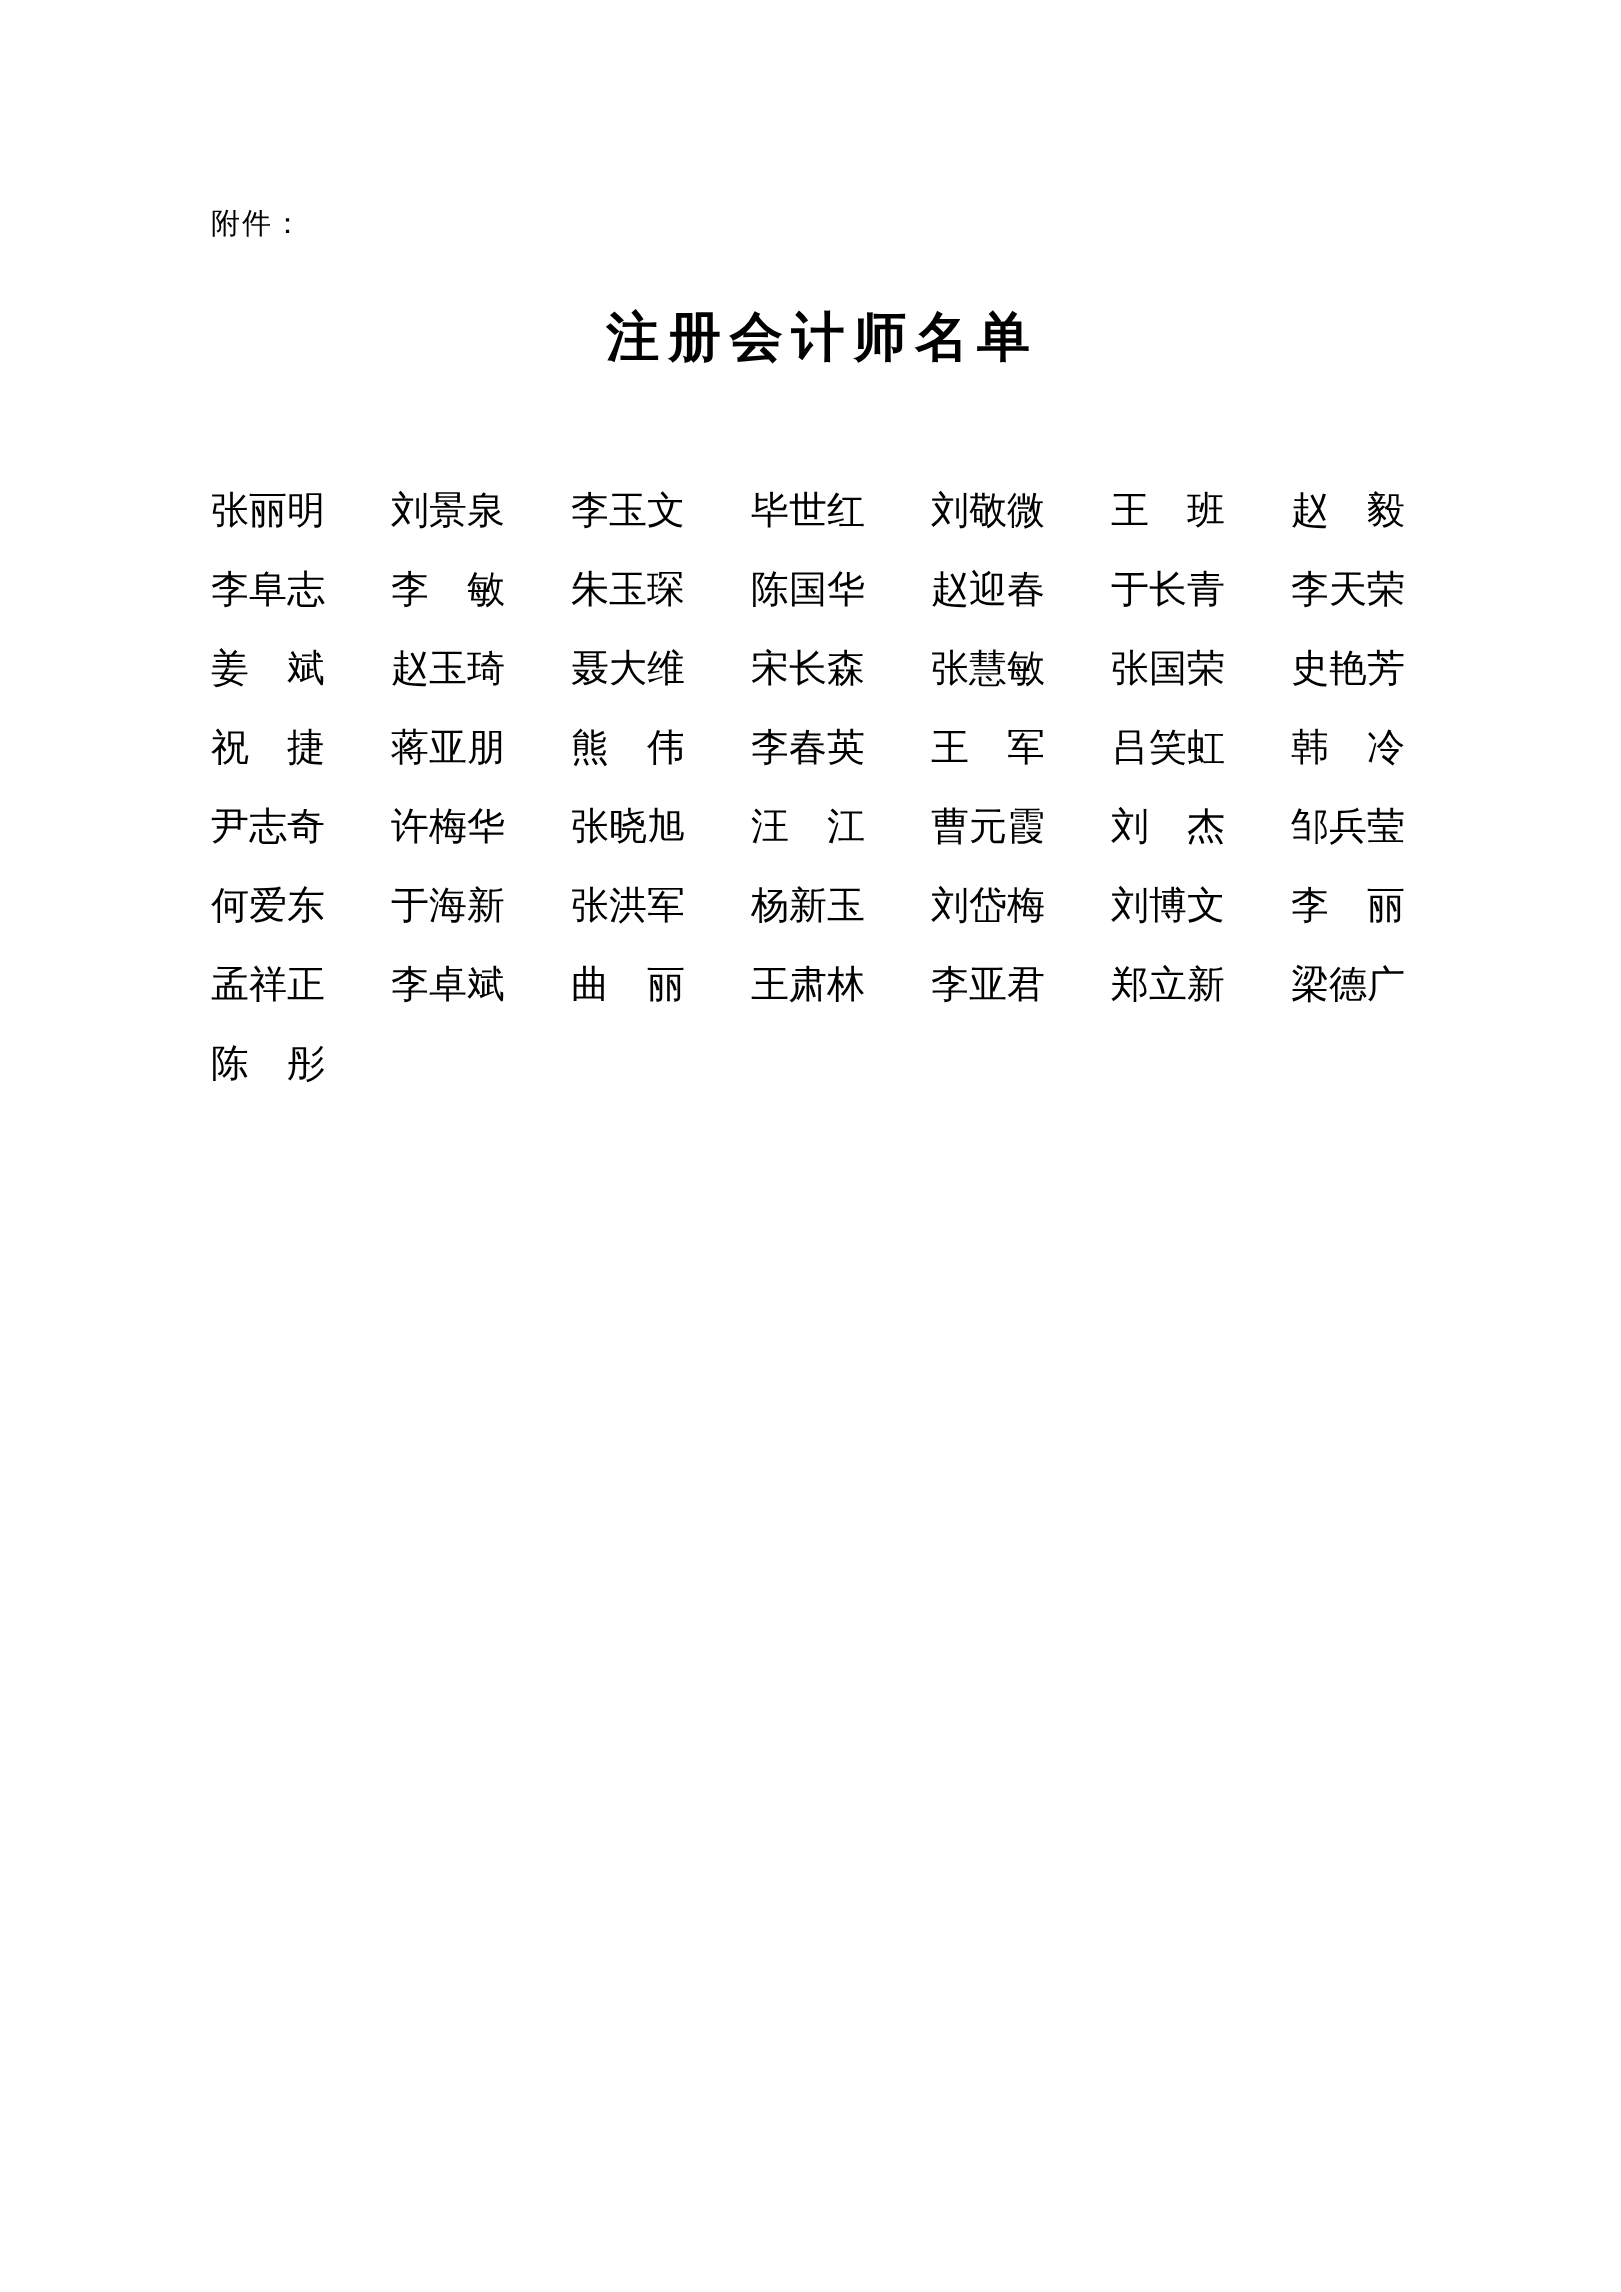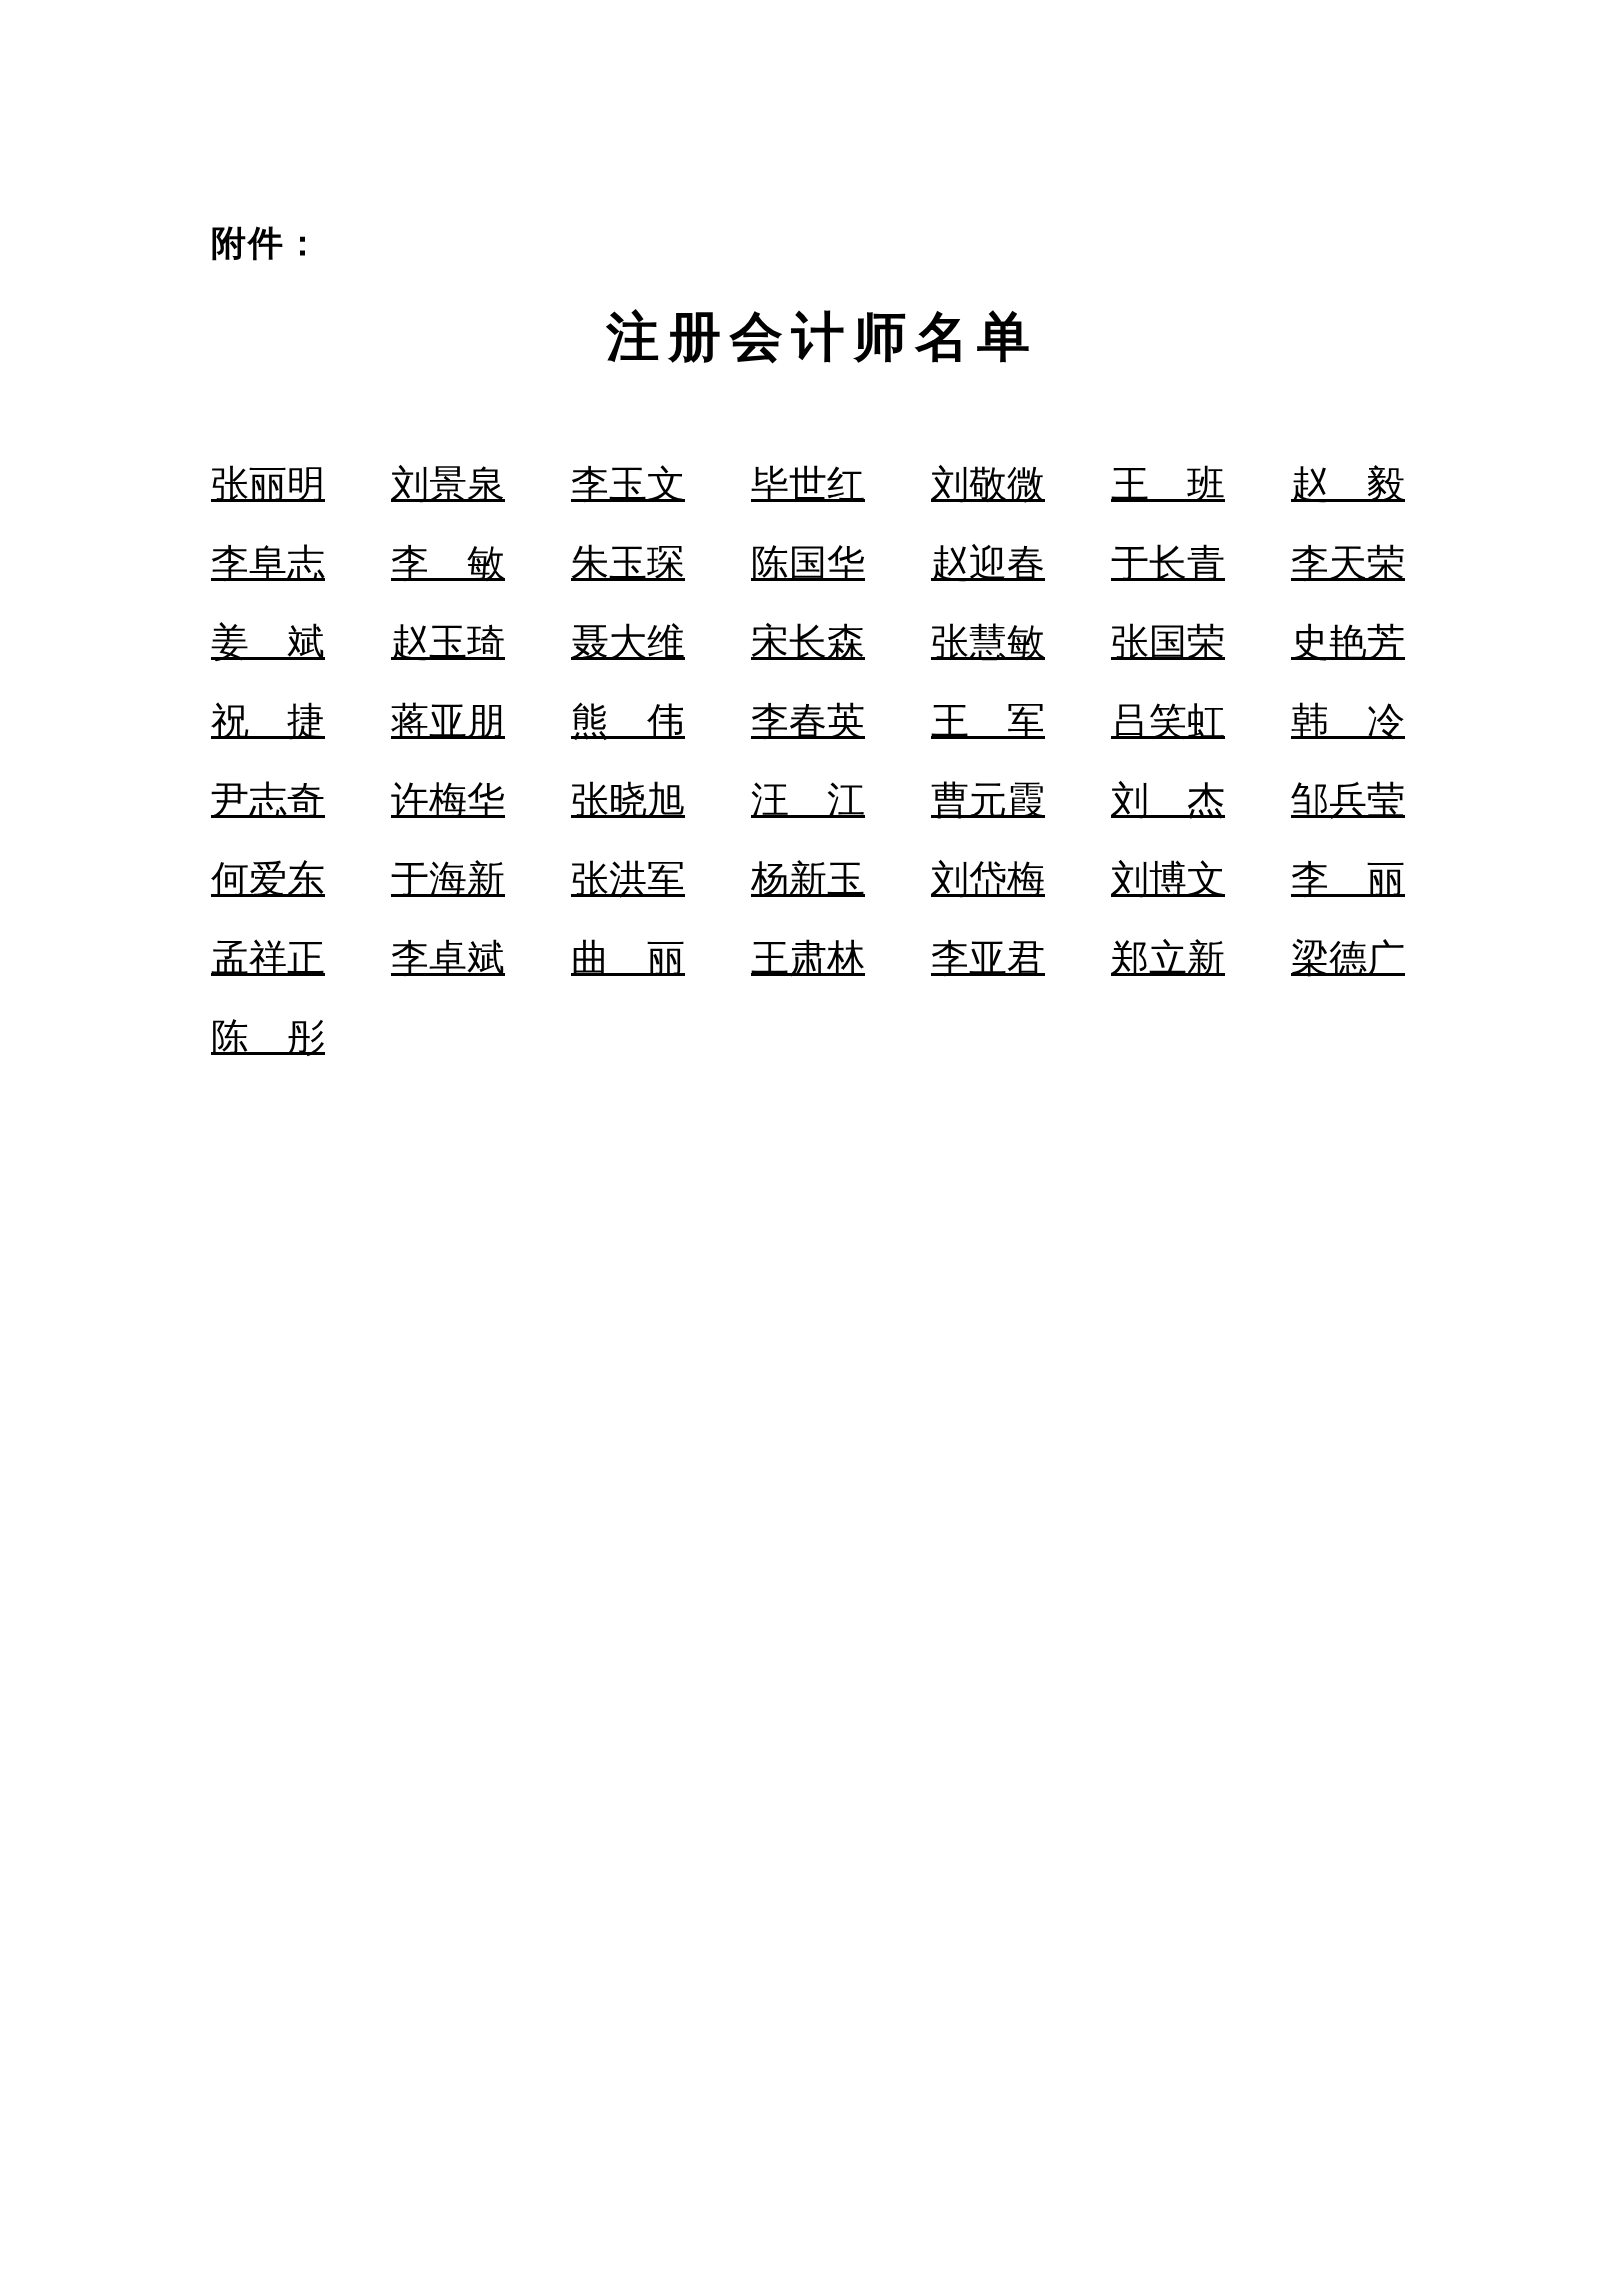--- a/index.html
+++ b/index.html
@@ -12,46 +12,45 @@
     width: 1621px;
     height: 2293px;
     background: #ffffff;
     color: #000000;
     font-family: "Liberation Serif", "DejaVu Serif", serif;
     overflow: hidden;
   }
   .attachment-label {
     position: absolute;
     left: 211px;
-    top: 220px;
-    font-size: 35px;
-    font-weight: 700;
+    top: 204px;
+    font-size: 29px;
+    font-weight: 400;
     font-family: "Liberation Sans", "DejaVu Sans", sans-serif;
     letter-spacing: 2px;
     white-space: pre;
   }
   .doc-title {
     position: absolute;
     left: 0;
     top: 290px;
     width: 100%;
     margin: 12px;
     text-align: center;
     font-size: 53px;
     font-weight: 700;
     font-family: "Liberation Sans", "DejaVu Sans", sans-serif;
     letter-spacing: 8.8px;
     white-space: pre;
   }
   .name-grid {
     position: absolute;
     left: 211px;
-    top: 445px;
+    top: 471px;
     width: 1262px;
-    text-decoration: underline;
   }
   .name-row {
     display: grid;
     grid-template-columns: repeat(7, 180px);
     height: 79px;
     align-items: center;
   }
   .name-cell {
     font-size: 38px;
     font-weight: 400;

